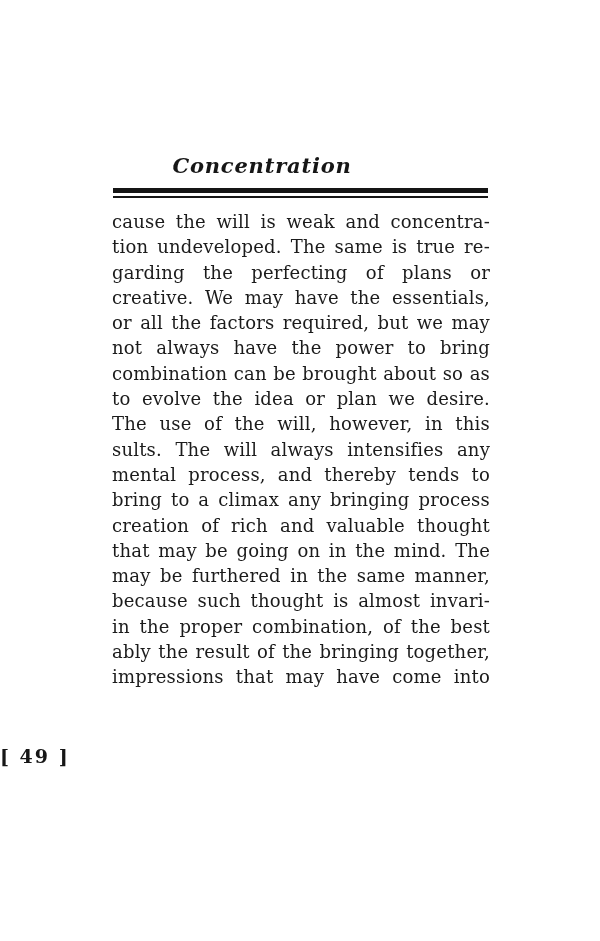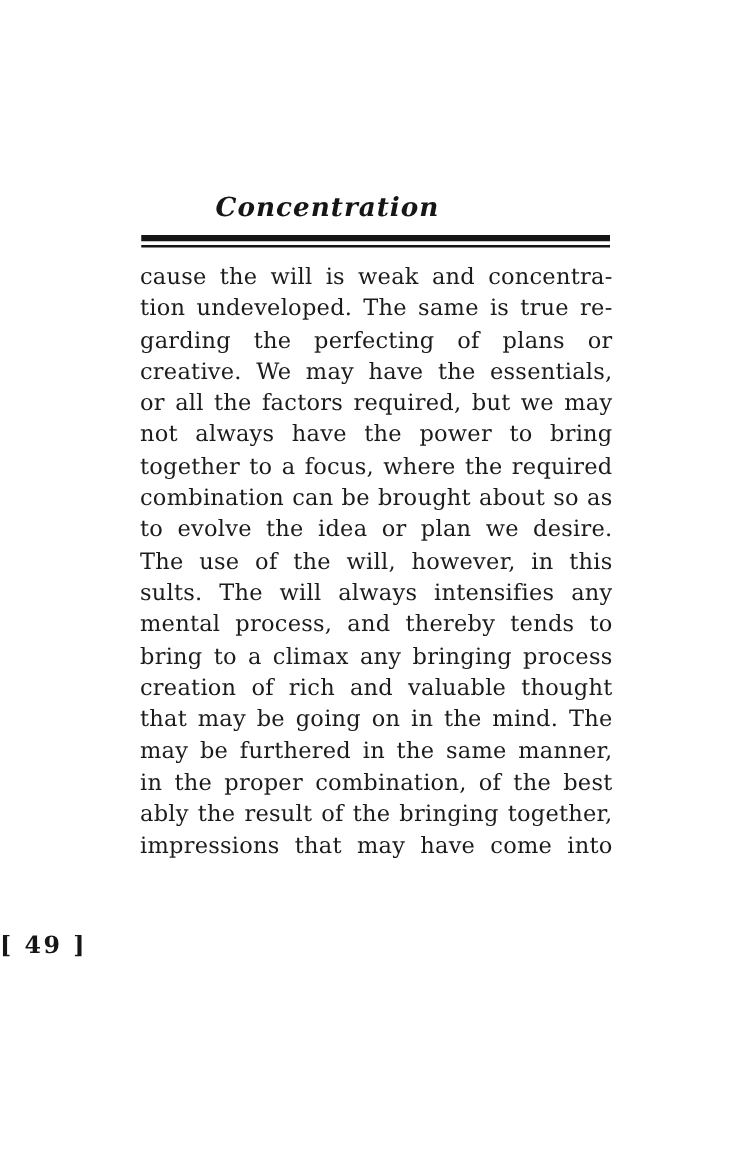--- a/index.html
+++ b/index.html
@@ -84,30 +84,30 @@
     <div class="rule-thin"></div>
   </div>
 
   <div class="body-text">
     <div class="text-line">cause the will is weak and concentra-</div>
     <div class="text-line">tion undeveloped.  The same is true re-</div>
     <div class="text-line">garding the perfecting of plans or</div>
     <div class="text-line">creative.  We may have the essentials,</div>
     <div class="text-line">or all the factors required, but we may</div>
     <div class="text-line">not always have the power to bring them</div>
-    <div class="text-line">together to a focus, where the required</div>
     <div class="text-line">combination can be brought about so as</div>
     <div class="text-line">to evolve the idea or plan we desire.</div>
     <div class="text-line">The use of the will, however, in this</div>
     <div class="text-line">sults.  The will always intensifies any</div>
     <div class="text-line">mental process, and thereby tends to</div>
     <div class="text-line">bring to a climax any bringing process</div>
     <div class="text-line">creation of rich and valuable thought</div>
     <div class="text-line">that may be going on in the mind.  The</div>
     <div class="text-line">may be furthered in the same manner,</div>
+    <div class="text-line">because such thought is almost invari-</div>
     <div class="text-line">in the proper combination, of the best</div>
     <div class="text-line">ably the result of the bringing together,</div>
     <div class="text-line">impressions that may have come into</div>
   </div>
 
   <div class="page-number">[ 49 ]</div>
 
 </div>
 
 </body></html>

